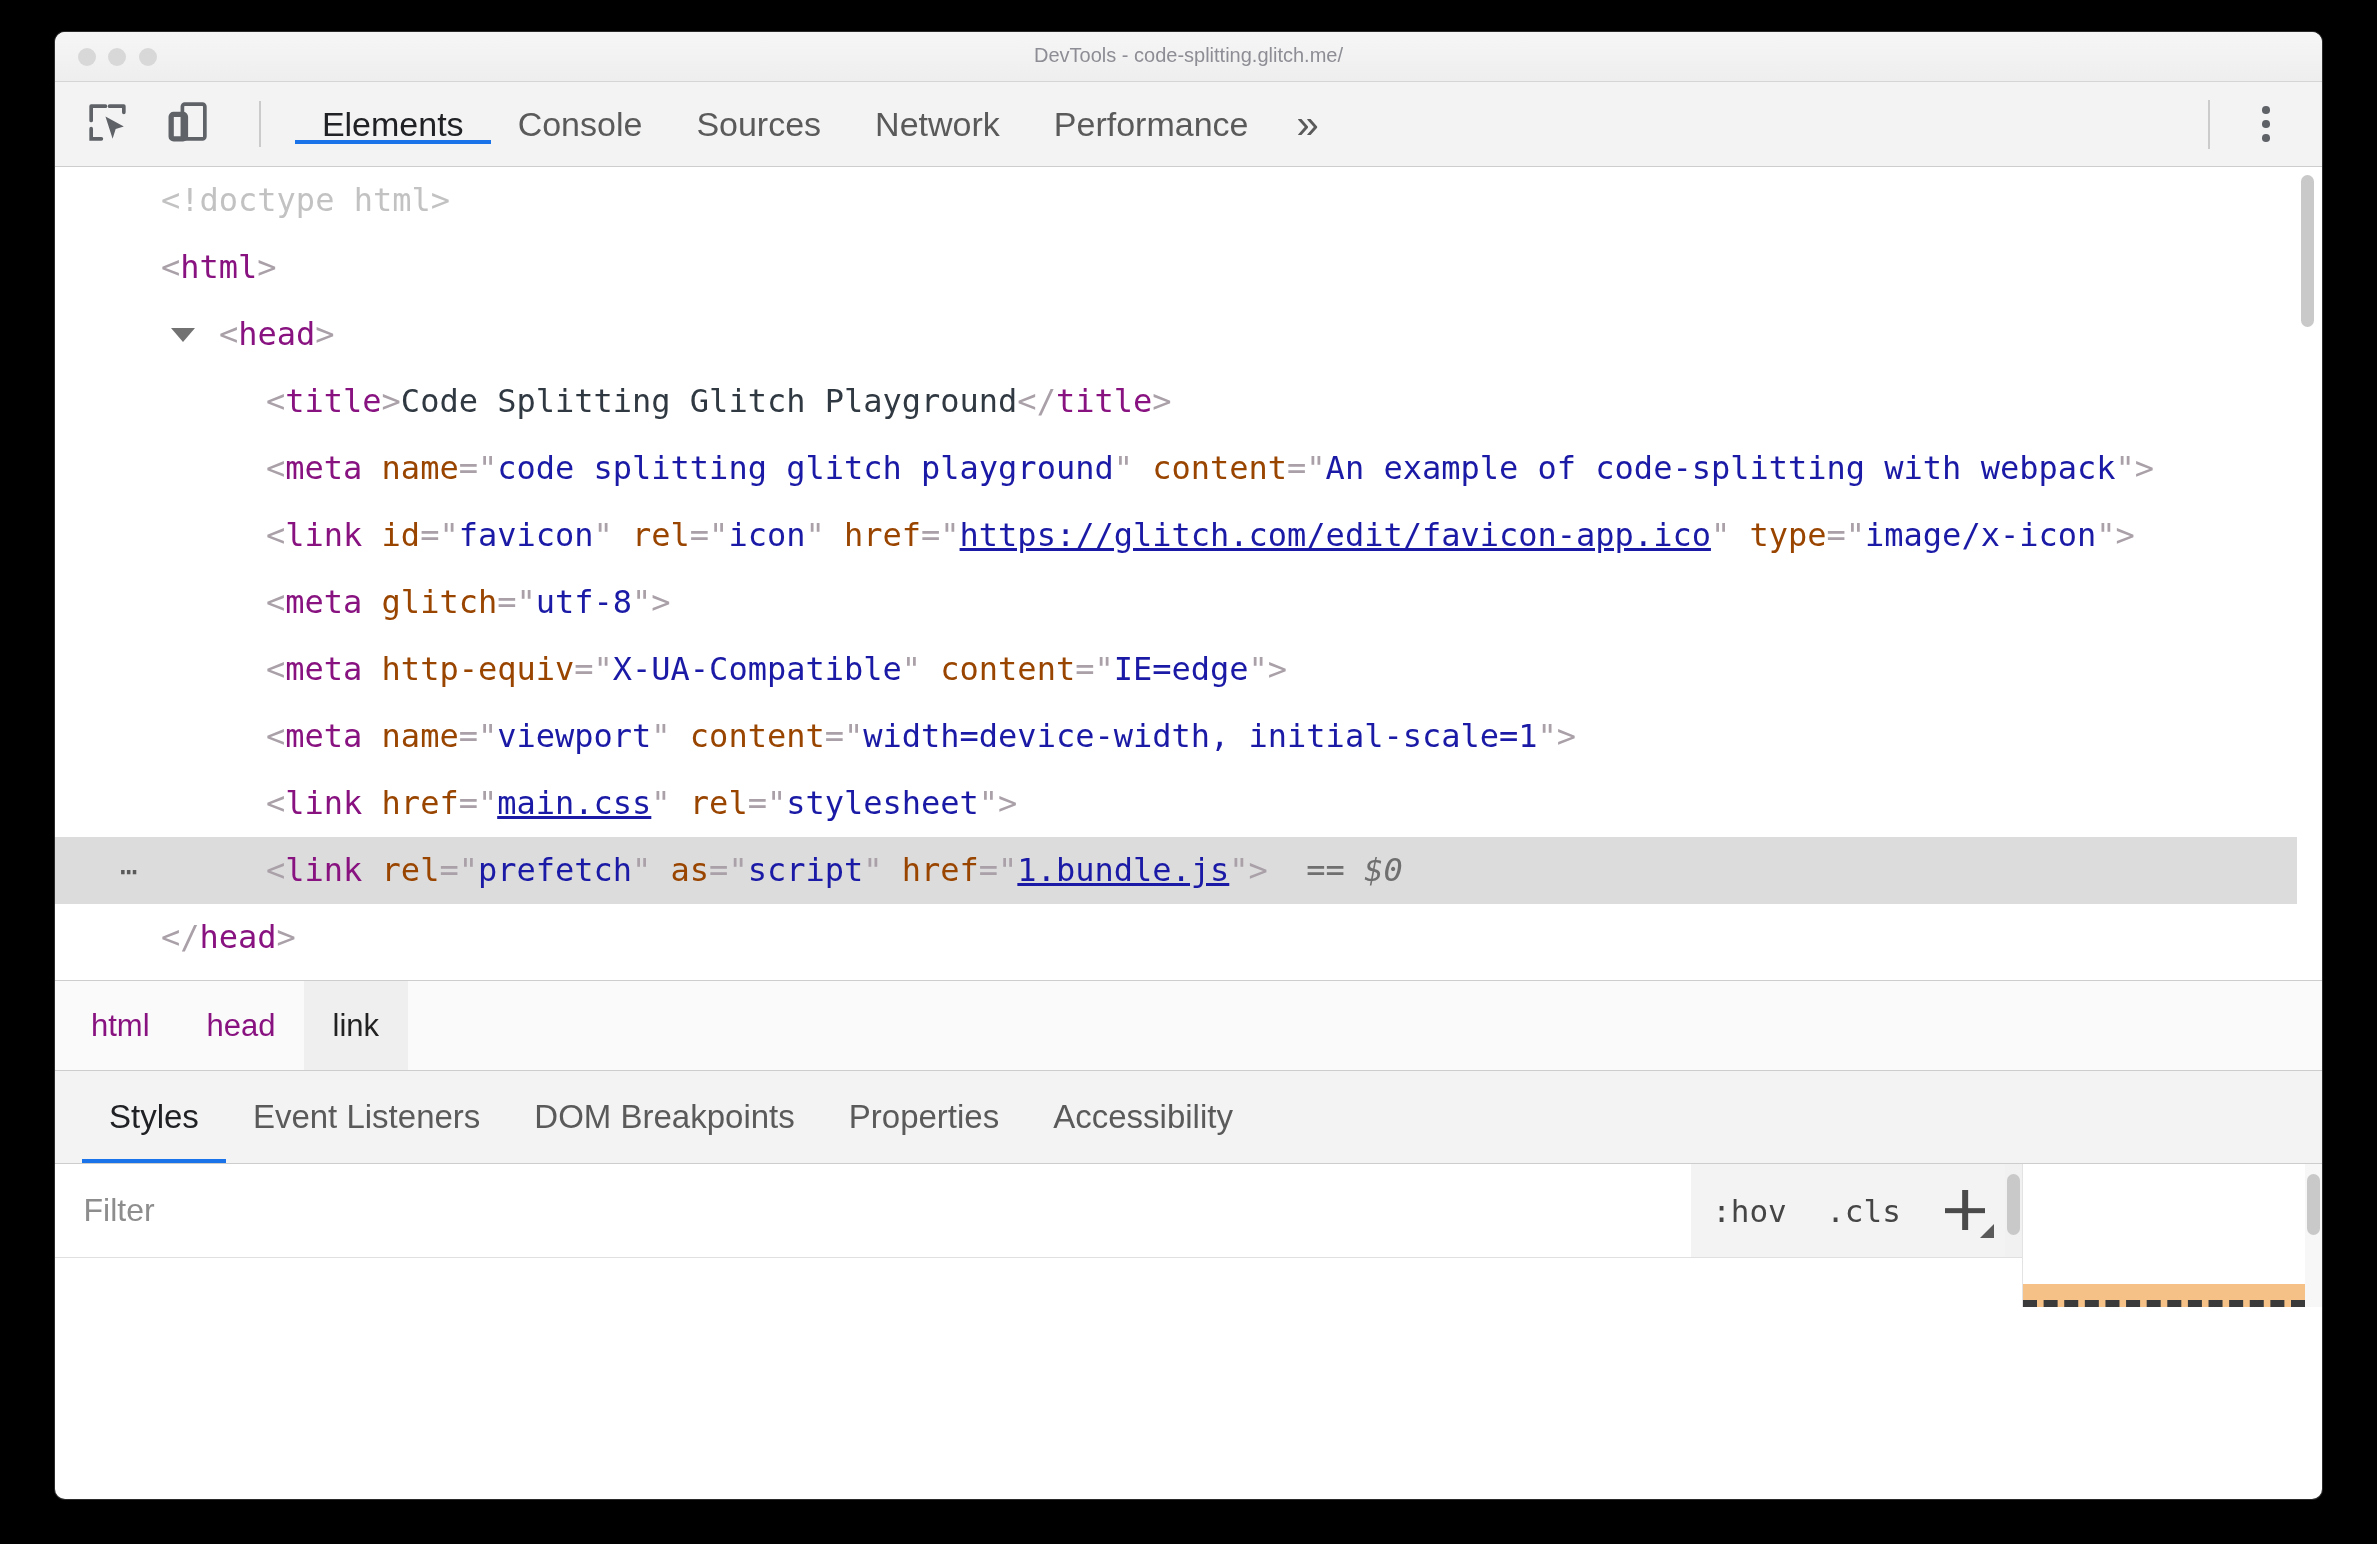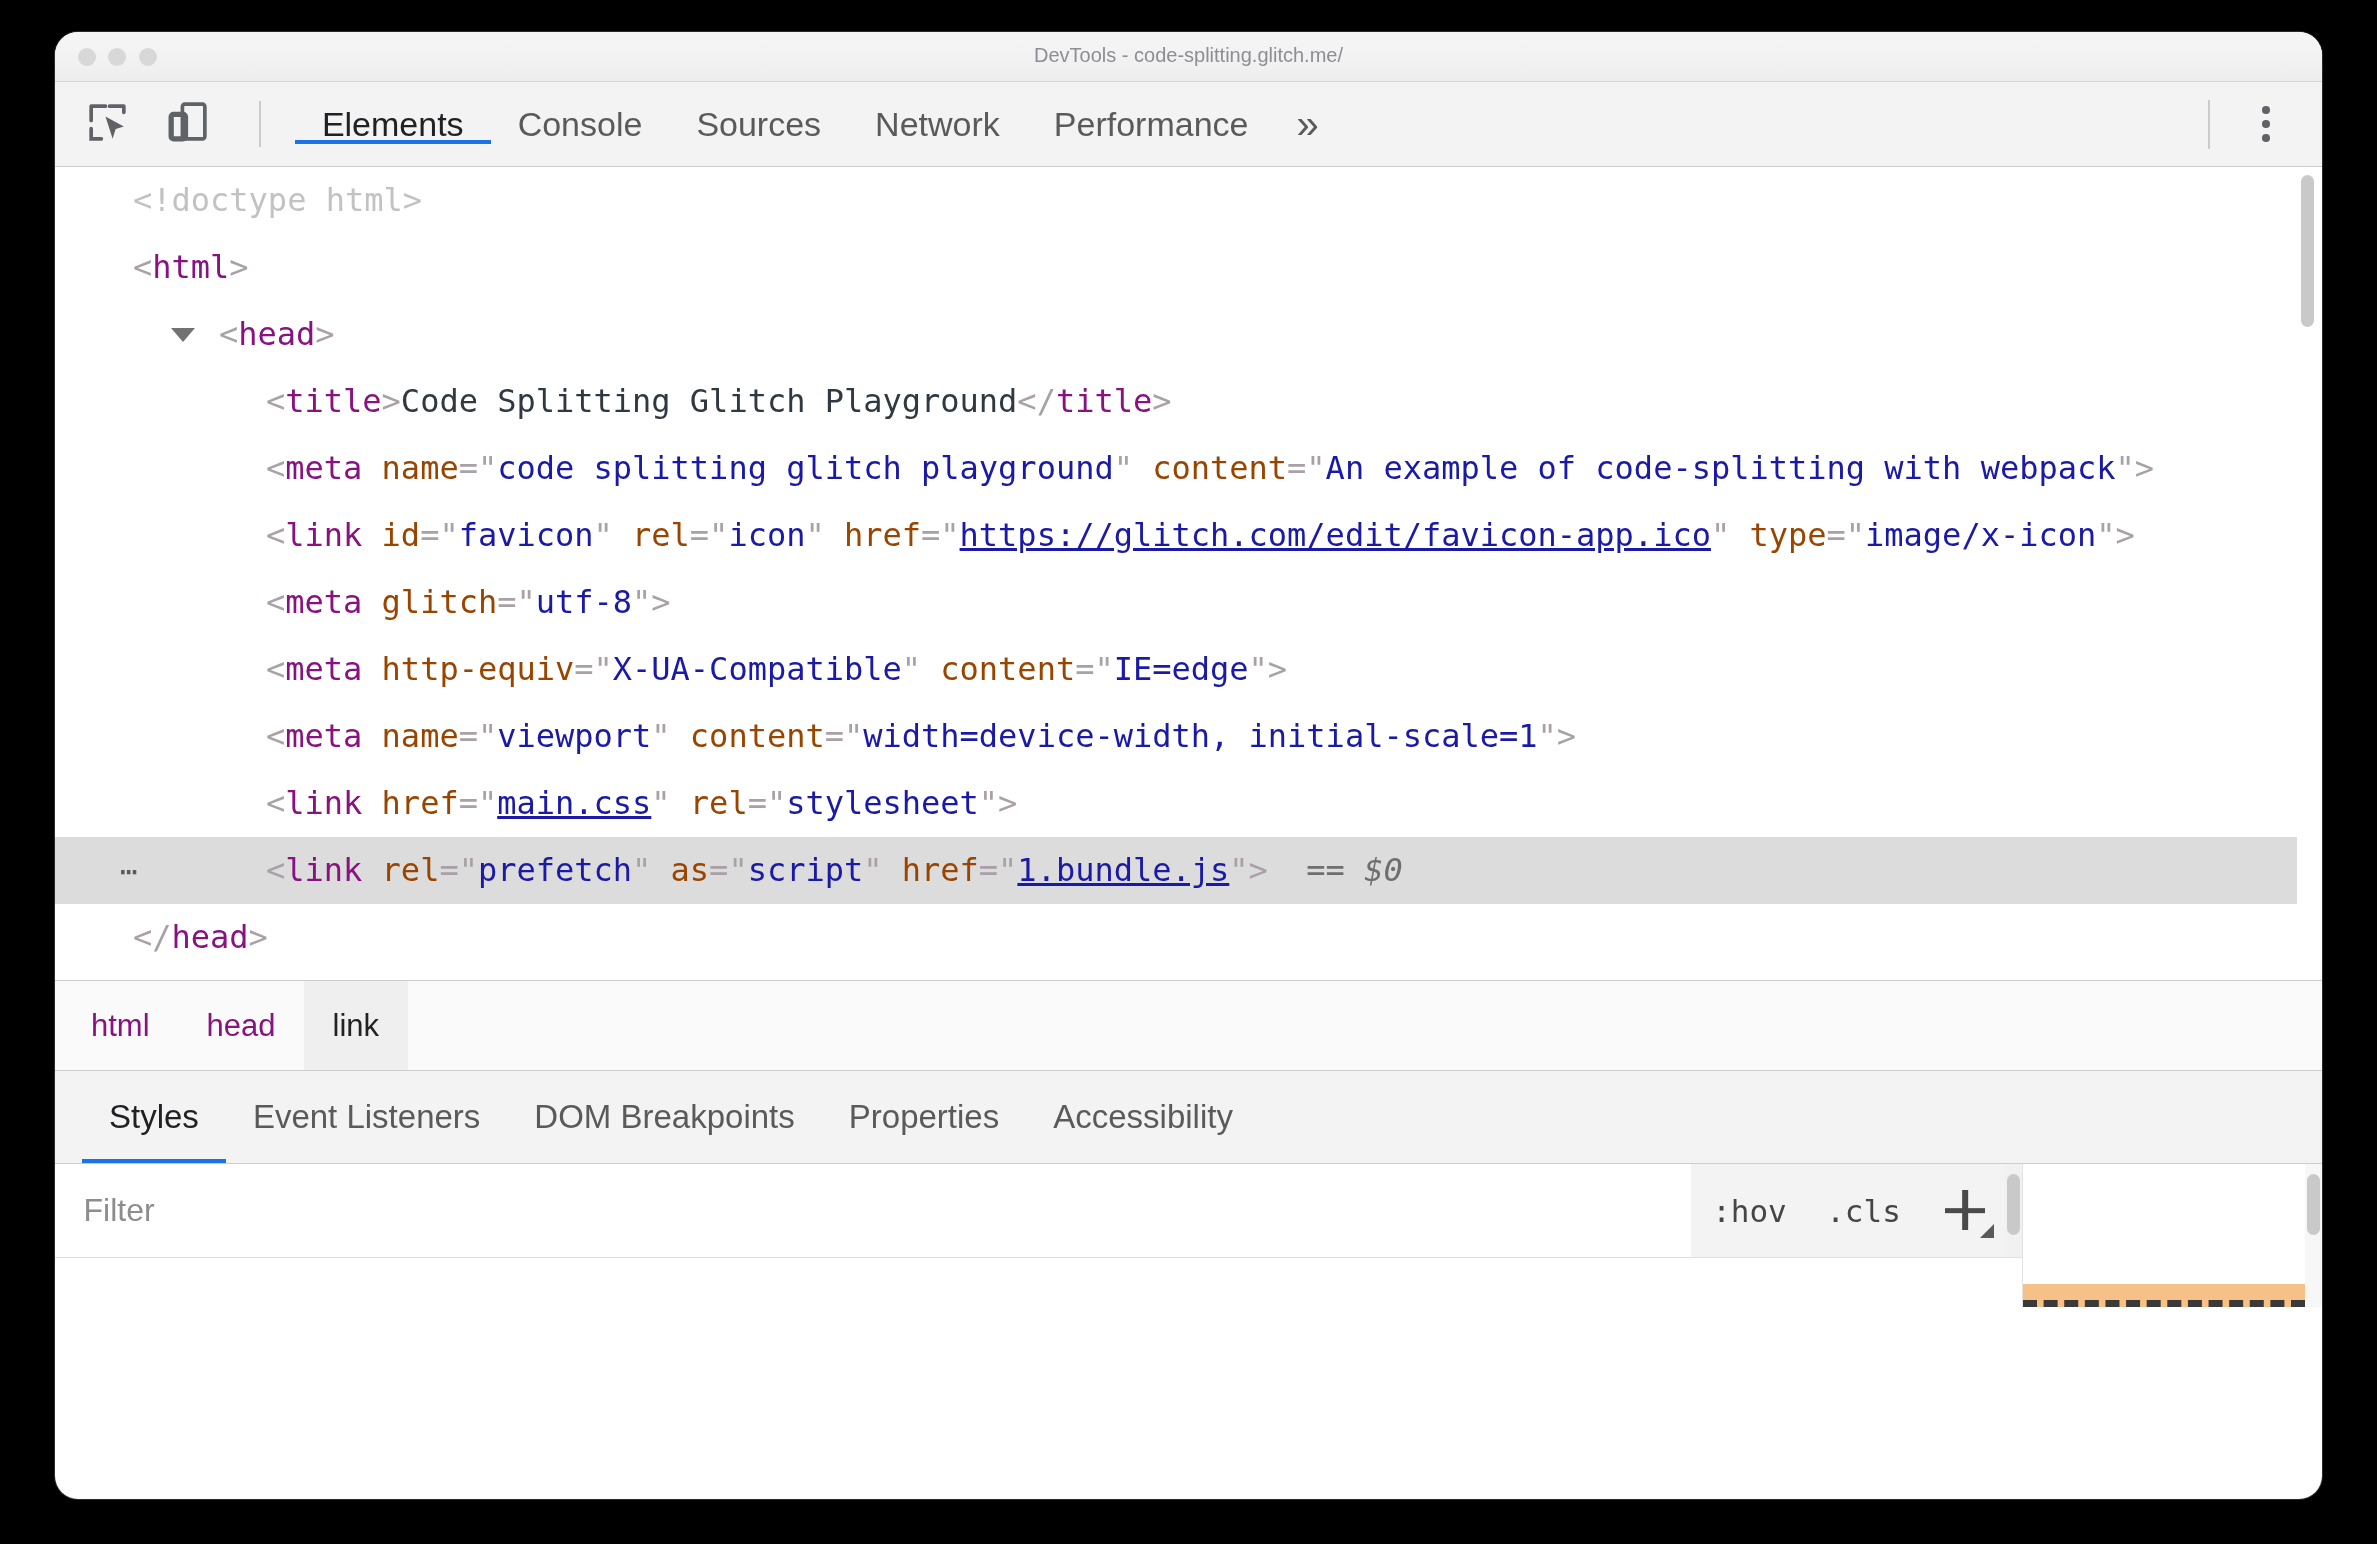--- a/index.html
+++ b/index.html
@@ -21,21 +21,21 @@
     height: 1545px;
     background: #000;
   }
   #window {
     position: absolute;
     left: 55px;
     top: 32px;
     width: 2267px;
     height: 1467px;
     background: #ffffff;
-    border-radius: 23px;
+    border-radius: 10px;
     overflow: hidden;
     box-shadow: 0 0 0 1px #2b2b2b;
   }
 
   
   .titlebar {
     height: 49px;
     background: linear-gradient(#f6f6f6, #eeeeee);
     border-bottom: 1px solid #d5d5d5;
     position: relative;
@@ -174,21 +174,21 @@
     position: absolute;
     inset: 0 25px 0 0;
   }
   .dom-line {
     position: relative;
     white-space: pre-wrap;
     padding-left: 105px;
     padding-right: 28.5px;
     color: #222;
   }
-  .dom-line.indent0 { padding-left: 78px; }
+  .dom-line.indent0 { padding-left: 106px; }
   .dom-line.indent1 { padding-left: 211px; }
   .dom-line.selected {
     background: #dcdcdc;
   }
   .dom-line .badge {
     position: absolute;
     left: 65px;
     top: 50%;
     transform: translateY(-50%);
     font-size: 28.5px;

